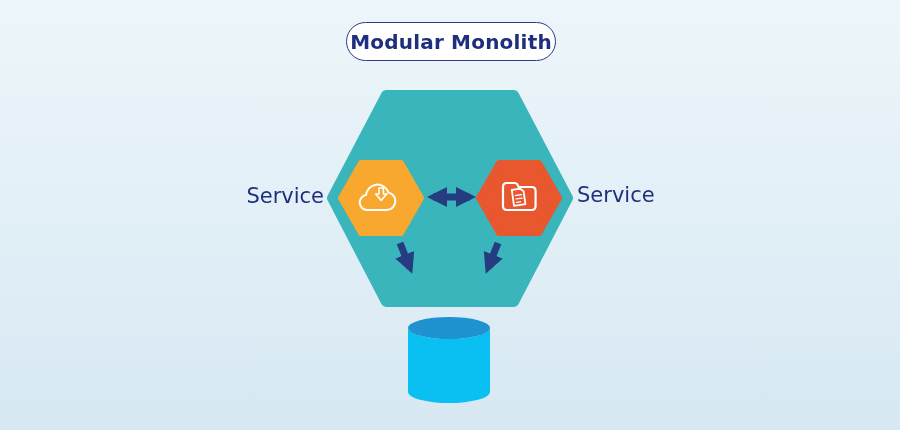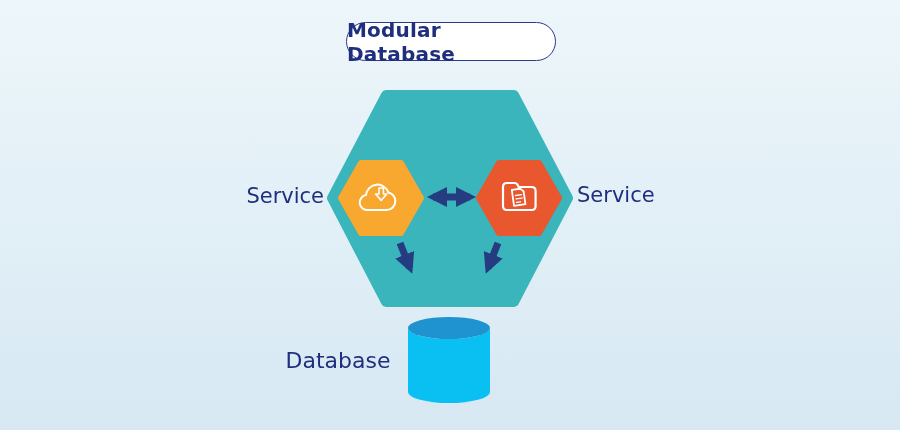--- a/index.html
+++ b/index.html
@@ -85,22 +85,21 @@
 
     <line x1="498" y1="243" x2="488" y2="268" stroke-width="7" marker-end="url(#ah)" stroke="#253C80"></line>
 
     <g>
       <path d="M408,328 L408,392 A41,11 0 0 0 490,392 L490,328 A41,11 0 0 1 408,328 Z" fill="#0ABFF2"></path>
       <ellipse cx="449" cy="328" rx="41" ry="11" fill="#1F93D0"></ellipse>
     </g>
   </svg>
 
   <div class="title-badge">
-    <span>Modular Database</span>
+    <span>Modular Monolith</span>
   </div>
 
   <div class="label label-service-left">Service</div>
 
   <div class="label label-service-right">Service</div>
 
-  <div class="label label-database">Database</div>
 
 </div>
 
 </body></html>

